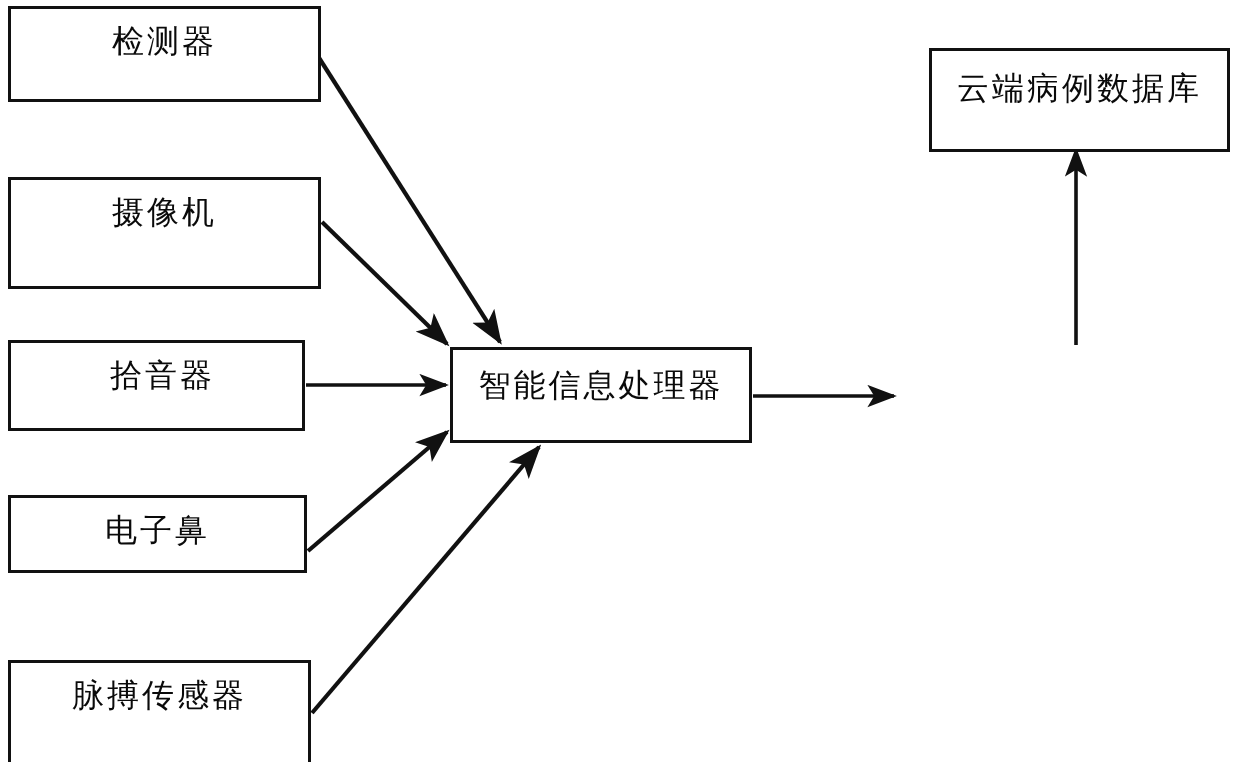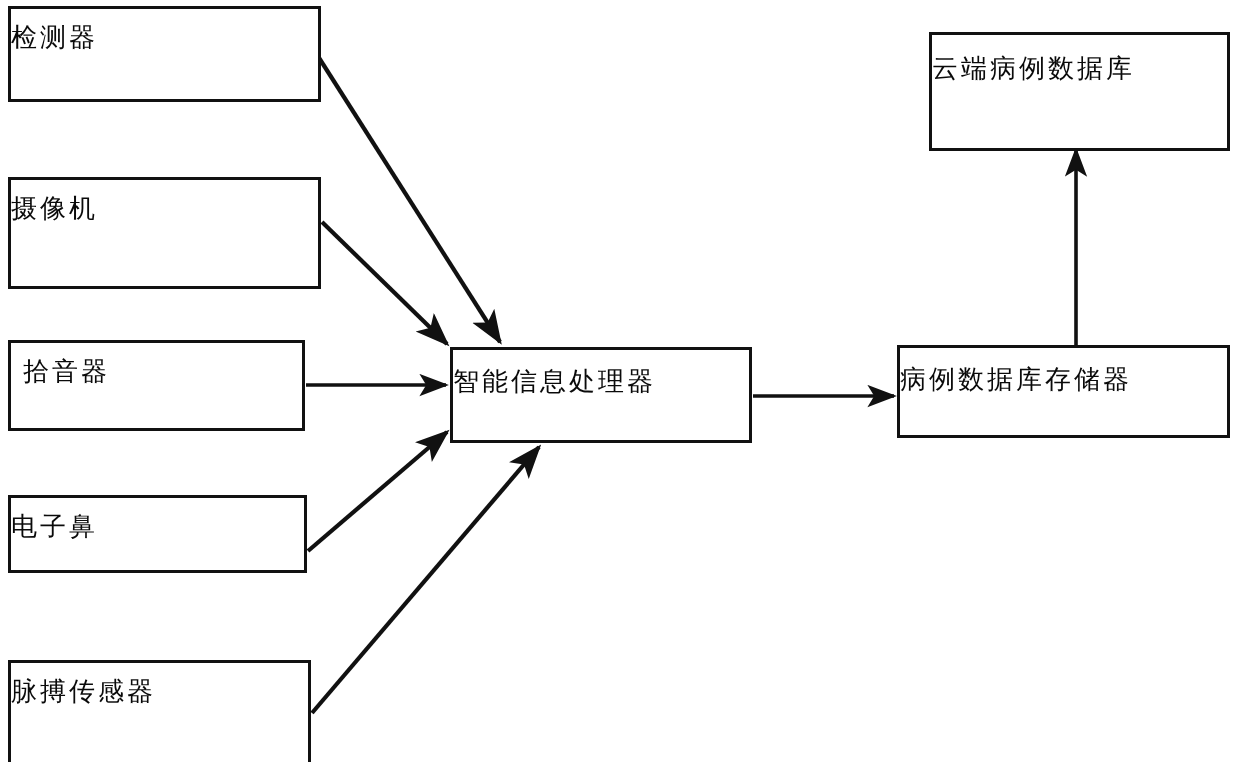--- a/index.html
+++ b/index.html
@@ -32,36 +32,37 @@
     background: #ffffff;
     border: 3px solid #111111;
     display: flex;
     justify-content: center;
     align-items: flex-start;
     z-index: 2;
   }
   .node-label {
     display: block;
     width: 100%;
+    text-align: center;
     font-family: "Liberation Serif", "DejaVu Serif", serif;
-    font-size: 26px;
+    font-size: 32px;
     line-height: 1.15;
     letter-spacing: 3px;
     color: #0a0a0a;
     padding-top: 14px;
     white-space: nowrap;
   }
   .node.box-detector      { left: 8px;   top: 6px;    width: 313px; height: 96px; }
   .node.box-camera        { left: 8px;   top: 177px;  width: 313px; height: 112px; }
   .node.box-microphone    { left: 8px;   top: 340px;  width: 297px; height: 91px; padding-left: 12px; }
   .node.box-enose         { left: 8px;   top: 495px;  width: 299px; height: 78px; }
   .node.box-pulse         { left: 8px;   top: 660px;  width: 303px; height: 112px; }
   .node.box-processor     { left: 450px; top: 347px;  width: 302px; height: 96px; }
   .node.box-storage       { left: 897px; top: 345px;  width: 333px; height: 93px; }
-  .node.box-cloud         { left: 929px; top: 32px;   width: 301px; height: 119px; }
+  .node.box-cloud         { left: 929px; top: 48px;   width: 301px; height: 104px; }
   .node.box-processor .node-label { padding-top: 17px; font-family: Liberation Serif, serif; }
   .node.box-storage .node-label   { padding-top: 17px; }
   .node.box-cloud .node-label     { padding-top: 19px; }
 </style>
 </head>
 <body>
 
 <div id="canvas">
 
   <svg id="edges" viewBox="0 0 1240 762" width="1240" height="762" xmlns="http://www.w3.org/2000/svg">
@@ -103,21 +104,18 @@
   </div>
 
   <div class="node box-pulse">
     <span class="node-label">脉搏传感器</span>
   </div>
 
   <div class="node box-processor">
     <span class="node-label">智能信息处理器</span>
   </div>
 
-  <div class="node box-storage">
-    <span class="node-label">病例数据库存储器</span>
-  </div>
 
   <div class="node box-cloud">
     <span class="node-label">云端病例数据库</span>
   </div>
 
 </div>
 
 </body></html>

